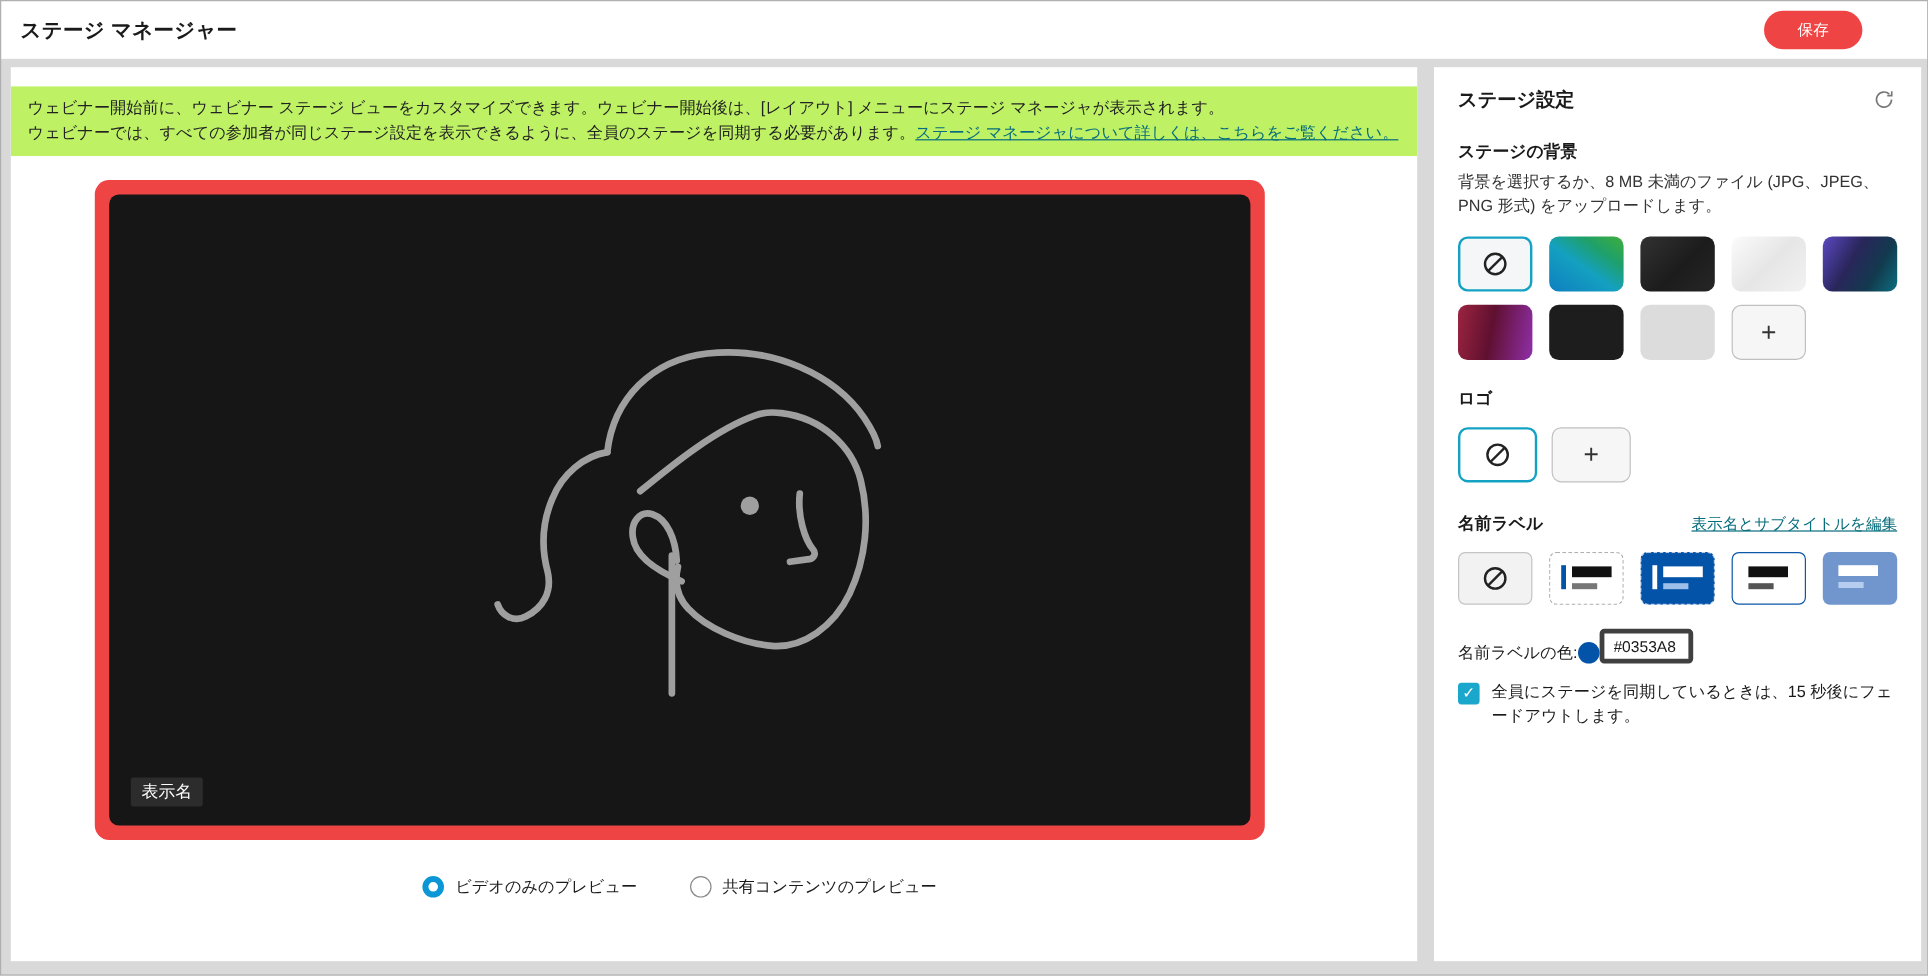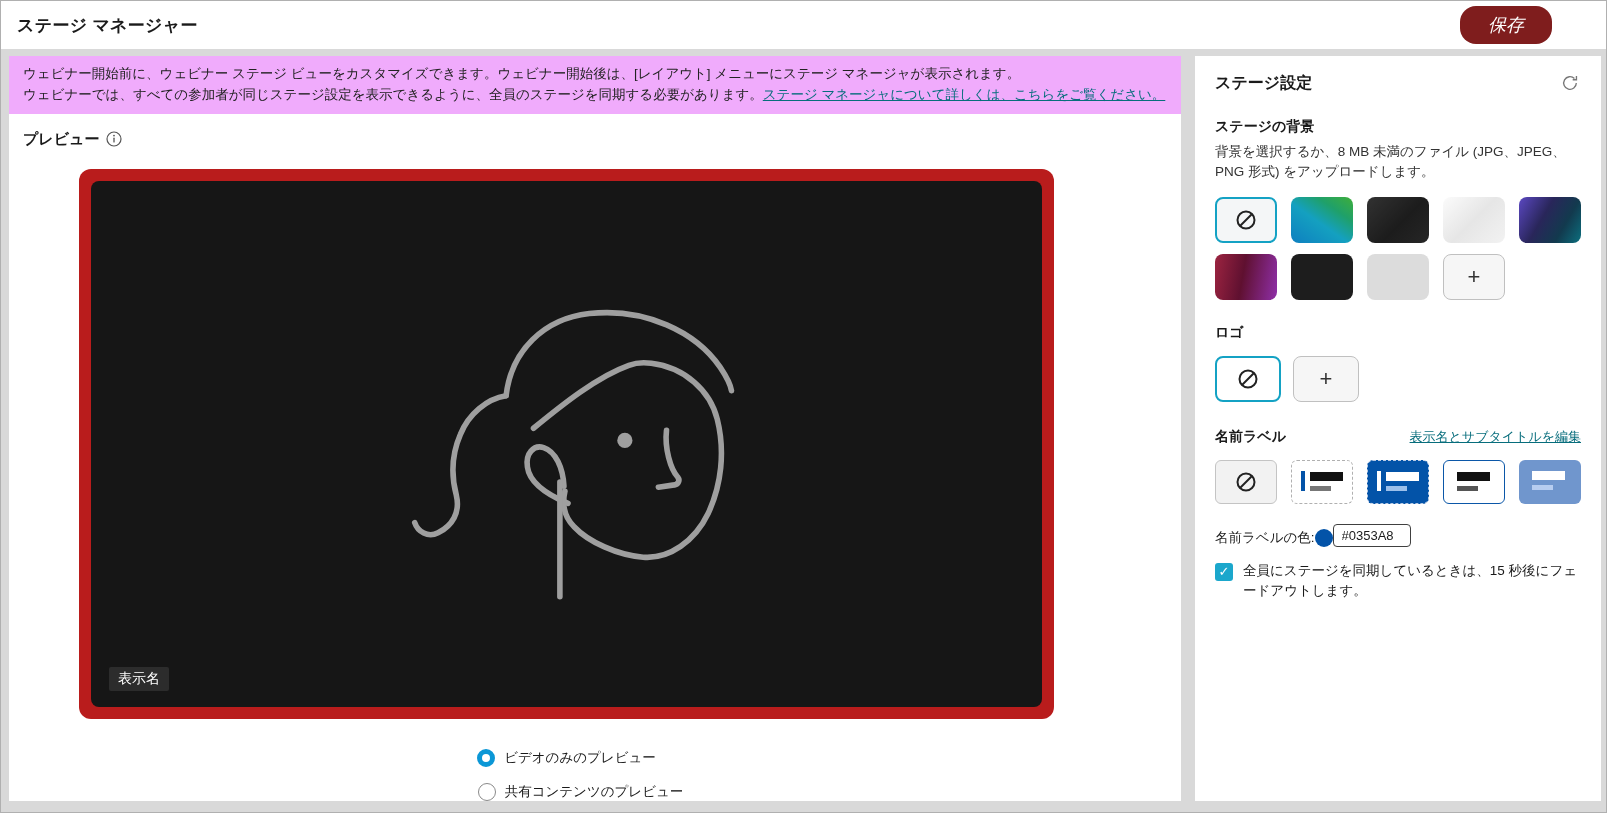--- a/index.html
+++ b/index.html
@@ -16,69 +16,67 @@
 
   
   .topbar {
     position:absolute; top:0; left:0; right:0; height:48px;
     background:#fff;
     display:flex; align-items:center; justify-content:space-between;
     padding:0 54px 0 16px;
   }
   .page-title { font-size:17px; font-weight:bold; margin:0; letter-spacing:.3px; }
   .save-btn {
-    background:#7f1d1d; color:#fff; border:none; border-radius:16px;
-    padding:7px 28px; font-size:18px; cursor:pointer;
+    background:#ef4444; color:#fff; border:none; border-radius:16px;
+    padding:7px 28px; font-size:13px; cursor:pointer;
     font-family:inherit;
-    font-style:italic;
   }
 
   
   .panel-left {
     position:absolute; left:8px; top:55px; width:1172px; height:745px;
     background:#fff; overflow:hidden;
   }
   .panel-right {
     position:absolute; left:1194px; top:55px; width:406px; height:745px;
     background:#fff; padding:16px 20px; overflow:hidden;
   }
 
   
   .banner {
-    background:#f0abfc; padding:8px 14px;
-    font-size:13.5px; line-height:1.55; color:#222;
+    background:#bef264; padding:8px 14px;
+    font-size:13.5px; line-height:1.55; color:#222;margin-top:16px;
   }
   .banner a { color:var(--link_teal,#076D7C); text-decoration:underline; cursor:pointer; }
 
   
   .preview-heading {
     display:flex; align-items:center; gap:7px;
     margin:16px 0 0 14px; font-size:15px; font-weight:bold;
   }
   .info-icon { width:16px; height:16px; flex:none; }
 
   .stage {
     margin:20px 0 0 70px; width:975px; height:550px;
-    background:#b91c1c; border-radius:12px; padding:12px;
+    background:#ef4444; border-radius:12px; padding:12px;
   }
   .stage-inner {
     width:100%; height:100%; background:#161616; border-radius:8px;
     position:relative; display:flex; align-items:center; justify-content:center;
   }
   .display-name {
     position:absolute; left:18px; bottom:16px;
     background:rgba(48,48,48,.88); color:#fff;
     font-size:14px; padding:3px 9px; border-radius:2px;
   }
 
   .radio-row {
     margin-left:70px; width:975px; margin-top:30px;
     display:flex; justify-content:center; align-items:center; gap:16px;
     font-size:13.5px;
-    flex-direction:column;
   }
   .radio-opt { display:flex; align-items:center; gap:9px; cursor:pointer; }
   .radio-opt + .radio-opt { margin-left:28px; }
   .radio { width:18px; height:18px; border-radius:50%; background:#fff; flex:none; }
   .radio.sel   { border:5.5px solid var(--radio_blue,#0B97D6); }
   .radio.unsel { border:1.5px solid #8a8a8a; }
 
   
   .sb-header { display:flex; justify-content:space-between; align-items:center; }
   .sb-title { font-size:16px; font-weight:bold;text-align:right; }
@@ -122,21 +120,21 @@
   .nl-t4 { background:#fff; border:1.5px solid #0b57a8; }
   .nl-t5 { background:#7096cd; }
   .nl-accent { position:absolute; left:9px; top:10px; width:4px; height:20px; }
   .nl-bar1 { position:absolute; left:18px; top:11px; height:9px; width:33px; }
   .nl-bar2 { position:absolute; left:18px; top:25px; height:5px; width:21px; }
   .nl-t4 .nl-bar1, .nl-t4 .nl-bar2, .nl-t5 .nl-bar1, .nl-t5 .nl-bar2 { left:13px; }
 
   .color-row { display:flex; align-items:flex-end; margin-top:20px; font-size:13.5px; }
   .color-dot { width:18px; height:18px; border-radius:50%; background:var(--name_label_blue,#0353A8); flex:none; cursor:pointer; }
   .color-input {
-    border:1px solid #404040; border-radius:4px; padding:3px 8px;
+    border:4px solid #404040; border-radius:4px; padding:3px 8px;
     font-size:13px; width:78px; font-family:inherit; color:#1a1a1a;
   }
 
   .check-row { display:flex; gap:10px; margin-top:14px; font-size:13.5px; line-height:1.5; }
   .checkbox {
     width:18px; height:18px; border-radius:3px; margin-top:2px; flex:none;
     background:var(--checkbox_teal,#1BA7CC); color:#fff;
     display:flex; align-items:center; justify-content:center;
     font-size:13px; cursor:pointer;
   }
@@ -149,28 +147,20 @@
   <button class="save-btn">保存</button>
 </header>
 
 <section class="panel-left">
 
   <div class="banner">
     <div>ウェビナー開始前に、ウェビナー ステージ ビューをカスタマイズできます。ウェビナー開始後は、[レイアウト] メニューにステージ マネージャが表示されます。</div>
     <div><span>ウェビナーでは、すべての参加者が同じステージ設定を表示できるように、全員のステージを同期する必要があります。</span><a>ステージ マネージャについて詳しくは、こちらをご覧ください。</a></div>
   </div>
 
-  <div class="preview-heading">
-    <span>プレビュー</span>
-    <svg class="info-icon" viewBox="0 0 16 16">
-      <circle cx="8" cy="8" r="7" fill="none" stroke="#555" stroke-width="1.2"></circle>
-      <circle cx="8" cy="4.6" r="0.9" fill="#555"></circle>
-      <rect x="7.35" y="6.6" width="1.3" height="5" rx="0.6" fill="#555"></rect>
-    </svg>
-  </div>
 
   <div class="stage">
     <div class="stage-inner">
       <svg width="360" height="335" viewBox="0 0 350 330" fill="none" stroke="#9f9f9f" stroke-width="5.5" stroke-linecap="round">
 
         <path d="M115,118 C120,74 152,42 197,37 C252,31 302,55 326,90 C332,99 336,106 337,113"></path>
 
         <path d="M115,118 C96,121 78,136 70,156 C60,179 62,201 66,216 C70,233 62,246 48,253 C38,258 28,252 25,243"></path>
 
         <path d="M142,150 C170,127 205,99 236,88 C244,85 251,85 258,86 C291,90 316,113 323,141 C331,173 327,206 314,234 C301,261 276,279 250,277 C225,275 196,262 182,247 C172,237 170,225 173,212"></path>

